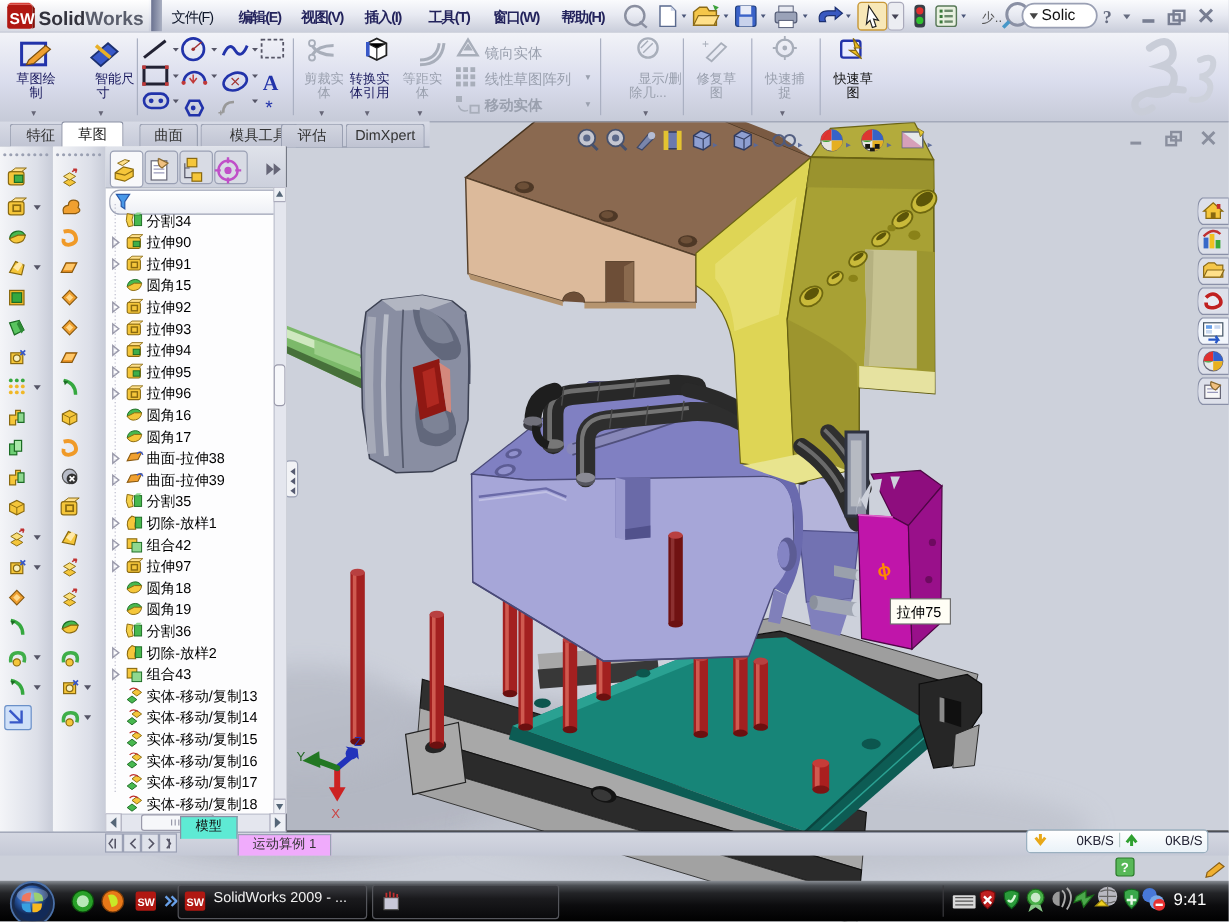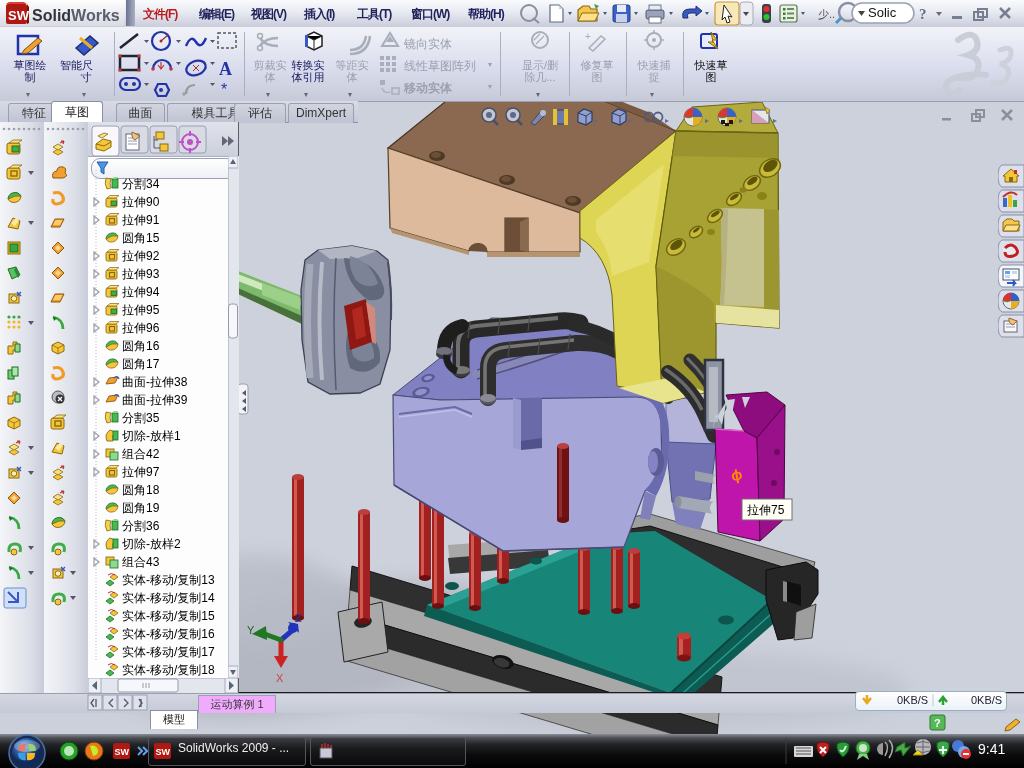--- a/index.html
+++ b/index.html
@@ -290,21 +290,21 @@
 <div class="abs" style="left:0;top:0;width:124px;height:26px;background:linear-gradient(#ffffff,#d8dbe4);"></div>
 <div class="abs" style="left:126px;top:0;width:9px;height:26px;background:linear-gradient(90deg,#6a7290,#aab0c2);"></div>
 </div>
 <svg class="abs" style="left:4px;top:2px" width="250" height="24" viewBox="0 0 250 24">
 <rect x="2" y="2" width="21" height="20" rx="2" fill="#b01812"></rect>
 <path d="M2,2 h21 l-3,-2 h-15 z" fill="#d84038"></path>
 <path d="M23,2 l2,3 v16 l-2,1 z" fill="#801008"></path>
 <text x="4" y="18" font-size="13" font-weight="bold" fill="#fff" font-family="Liberation Sans,sans-serif">SW</text>
 <text x="28" y="19" font-size="16" font-weight="bold" fill="#32323c" font-family="Liberation Sans,sans-serif">Solid<tspan fill="#5a5e6c">Works</tspan></text>
 </svg>
-<div class="abs" style="left:143px;top:6px;font-size:12px;font-weight:bold;color:#b91c1c;letter-spacing:-1px;">文件(F)</div>
+<div class="abs" style="left:143px;top:6px;font-size:12px;font-weight:normal;color:#0f172a;letter-spacing:-1px;">文件(F)</div>
 <div class="abs" style="left:199px;top:6px;font-size:12px;font-weight:bold;color:#23235c;letter-spacing:-1px;">编辑(E)</div>
 <div class="abs" style="left:251px;top:6px;font-size:12px;font-weight:bold;color:#23235c;letter-spacing:-1px;">视图(V)</div>
 <div class="abs" style="left:304px;top:6px;font-size:12px;font-weight:bold;color:#23235c;letter-spacing:-1px;">插入(I)</div>
 <div class="abs" style="left:357px;top:6px;font-size:12px;font-weight:bold;color:#23235c;letter-spacing:-1px;">工具(T)</div>
 <div class="abs" style="left:411px;top:6px;font-size:12px;font-weight:bold;color:#23235c;letter-spacing:-1px;">窗口(W)</div>
 <div class="abs" style="left:468px;top:6px;font-size:12px;font-weight:bold;color:#23235c;letter-spacing:-1px;">帮助(H)</div>
 <svg class="abs" style="left:500px;top:0" width="524" height="27" viewBox="0 0 524 27">
 <circle cx="29" cy="13" r="8" fill="none" stroke="#8a8fa0" stroke-width="2"></circle>
       <path d="M33,18 l6,5" stroke="#8a8fa0" stroke-width="2"></path>
 <path d="M50,5 h9 l4,4 v13 h-13 z" fill="#fff" stroke="#5a6a8e" stroke-width="1.2"></path>
@@ -363,21 +363,21 @@
       <rect x="16" y="8" width="20" height="18" fill="none" stroke="#2233aa" stroke-width="2.5"></rect>
       <path d="M22,22 l14,-12 l4,3 l-14,12 l-6,1 z" fill="#f0a030" stroke="#7a5010" stroke-width="1"></path>
     </svg>
 <div class="abs" style="left:2px;top:58px;width:56px;text-align:center;font-size:11px;color:#1a1a5e;">草图绘</div>
 <div class="abs" style="left:2px;top:70px;width:56px;text-align:center;font-size:11px;color:#1a1a5e;">制</div>
 <div class="abs" style="left:26.0px;top:90px;font-size:8px;color:#667;">▾</div>
 <svg class="abs" style="left:60px;top:28px" width="52" height="72" viewBox="0 0 52 72">
       <path d="M16,20 l14,-12 l8,7 l-14,12 z" fill="#3858c8" stroke="#1c3070" stroke-width="1.5"></path>
       <path d="M20,10 l12,10" stroke="#e8b028" stroke-width="3"></path>
     </svg>
-<div class="abs" style="left:60px;top:58px;width:52px;text-align:left;font-size:11px;color:#1a1a5e;">智能尺</div>
+<div class="abs" style="left:60px;top:58px;width:52px;text-align:right;font-size:11px;color:#1a1a5e;">智能尺</div>
 <div class="abs" style="left:60px;top:70px;width:52px;text-align:center;font-size:11px;color:#1a1a5e;">寸</div>
 <div class="abs" style="left:82.0px;top:90px;font-size:8px;color:#667;">▾</div>
 <div class="abs" style="left:114px;top:32px;width:1px;height:64px;background:#aab0c2;"></div>
 <svg class="abs" style="left:116px;top:28px" width="126" height="72" viewBox="0 0 126 72">
 <line x1="4" y1="20" x2="22" y2="6" stroke="#223" stroke-width="2.5"></line>
 <rect x="4" y="28" width="19" height="14" fill="none" stroke="#223" stroke-width="2.5"></rect>
       <rect x="2.5" y="26.5" width="3" height="3" fill="#c03838"></rect>
       <rect x="21.5" y="26.5" width="3" height="3" fill="#c03838"></rect>
       <rect x="2.5" y="40.5" width="3" height="3" fill="#c03838"></rect>
       <rect x="21.5" y="40.5" width="3" height="3" fill="#c03838"></rect>
@@ -452,21 +452,21 @@
 <div class="abs" style="left:404px;top:36px;font-size:12px;color:#9aa0ae;">镜向实体</div>
 <div class="abs" style="left:404px;top:58px;font-size:12px;color:#9aa0ae;">线性草图阵列</div>
 <div class="abs" style="left:404px;top:80px;font-size:12px;color:#9aa0ae;font-weight:bold;">移动实体</div>
 <div class="abs" style="left:488px;top:60px;font-size:8px;color:#9aa0ae;">▾</div>
 <div class="abs" style="left:488px;top:82px;font-size:8px;color:#9aa0ae;">▾</div>
 <div class="abs" style="left:500px;top:32px;width:1px;height:64px;background:#aab0c2;"></div>
 <svg class="abs" style="left:512px;top:28px" width="56" height="72" viewBox="0 0 56 72">
       <circle cx="28" cy="12" r="8" fill="none" stroke="#a8aeba" stroke-width="2"></circle>
       <path d="M24,16 l8,-8 m-10,4 l6,-6" stroke="#a8aeba" stroke-width="1.2"></path>
     </svg>
-<div class="abs" style="left:512px;top:58px;width:56px;text-align:center;font-size:11px;color:#9aa0ae;">显示/删</div>
+<div class="abs" style="left:512px;top:58px;width:56px;text-align:right;font-size:11px;color:#9aa0ae;">显示/删</div>
 <div class="abs" style="left:512px;top:70px;width:56px;text-align:center;font-size:11px;color:#9aa0ae;">除几...</div>
 <div class="abs" style="left:536.0px;top:90px;font-size:8px;color:#667;">▾</div>
 <div class="abs" style="left:569px;top:32px;width:1px;height:64px;background:#aab0c2;"></div>
 <svg class="abs" style="left:571px;top:28px" width="52" height="72" viewBox="0 0 52 72">
       <path d="M18,20 l12,-12 l4,3 l-12,12 z" fill="none" stroke="#a8aeba" stroke-width="1.5"></path>
       <text x="14" y="12" font-size="10" fill="#a8aeba">+</text>
     </svg>
 <div class="abs" style="left:571px;top:58px;width:52px;text-align:center;font-size:11px;color:#9aa0ae;">修复草</div>
 <div class="abs" style="left:571px;top:70px;width:52px;text-align:center;font-size:11px;color:#9aa0ae;">图</div>
 <div class="abs" style="left:626px;top:32px;width:1px;height:64px;background:#aab0c2;"></div>
@@ -857,21 +857,21 @@
 <svg class="abs" style="left:86px;top:694px" width="200" height="18" viewBox="0 0 200 18">
 <rect x="2" y="1" width="14" height="15" fill="#dfe2ea" stroke="#9aa0b4"></rect>
 <rect x="17" y="1" width="14" height="15" fill="#dfe2ea" stroke="#9aa0b4"></rect>
 <rect x="32" y="1" width="14" height="15" fill="#dfe2ea" stroke="#9aa0b4"></rect>
 <rect x="47" y="1" width="14" height="15" fill="#dfe2ea" stroke="#9aa0b4"></rect>
 <path d="M8,5 l-3,4 l3,4 m2,-8 v8" transform="translate(0,0)" stroke="#556" stroke-width="1.3" fill="none"></path>
 <path d="M12,5 l-4,4 l4,4" transform="translate(15,0)" stroke="#556" stroke-width="1.3" fill="none"></path>
 <path d="M8,5 l4,4 l-4,4" transform="translate(30,0)" stroke="#556" stroke-width="1.3" fill="none"></path>
 <path d="M8,5 l3,4 l-3,4 m2,-8 v8" transform="translate(45,0)" stroke="#556" stroke-width="1.3" fill="none"></path>
 </svg>
-<div class="abs" style="left:150px;top:710px;width:46px;height:18px;background:#ffffff;border:1px solid #8a90a4;border-bottom:none;font-size:11px;text-align:center;line-height:17px;color:#111;">模型</div>
+<div class="abs" style="left:150px;top:680px;width:46px;height:18px;background:#5eead4;border:1px solid #8a90a4;border-bottom:none;font-size:11px;text-align:center;line-height:17px;color:#111;">模型</div>
 <div class="abs" style="left:198px;top:695px;width:76px;height:17px;background:#f0abfc;border:1px solid #9aa0b4;border-bottom:none;font-size:11px;text-align:center;line-height:16px;color:#333;">运动算例 1</div>
 <div class="abs" style="left:855px;top:691px;width:150px;height:18px;background:linear-gradient(#ffffff,#eaf2f8);border:1px solid #9ab0c0;border-radius:4px;"></div>
 <svg class="abs" style="left:855px;top:691px" width="150" height="18" viewBox="0 0 150 18">
 <path d="M12,4 v6 m-4,-3 l4,5 l4,-5" stroke="#e8a818" stroke-width="2.5" fill="none"></path>
 <text x="42" y="13" font-size="11" fill="#223" font-family="Liberation Sans,sans-serif">0KB/S</text>
 <line x1="78" y1="3" x2="78" y2="15" stroke="#bcc"></line>
 <path d="M88,14 v-6 m-4,3 l4,-5 l4,5" stroke="#30a030" stroke-width="2.5" fill="none"></path>
 <text x="116" y="13" font-size="11" fill="#223" font-family="Liberation Sans,sans-serif">0KB/S</text>
 </svg>
 <svg class="abs" style="left:928px;top:714px" width="96" height="18" viewBox="0 0 96 18">

